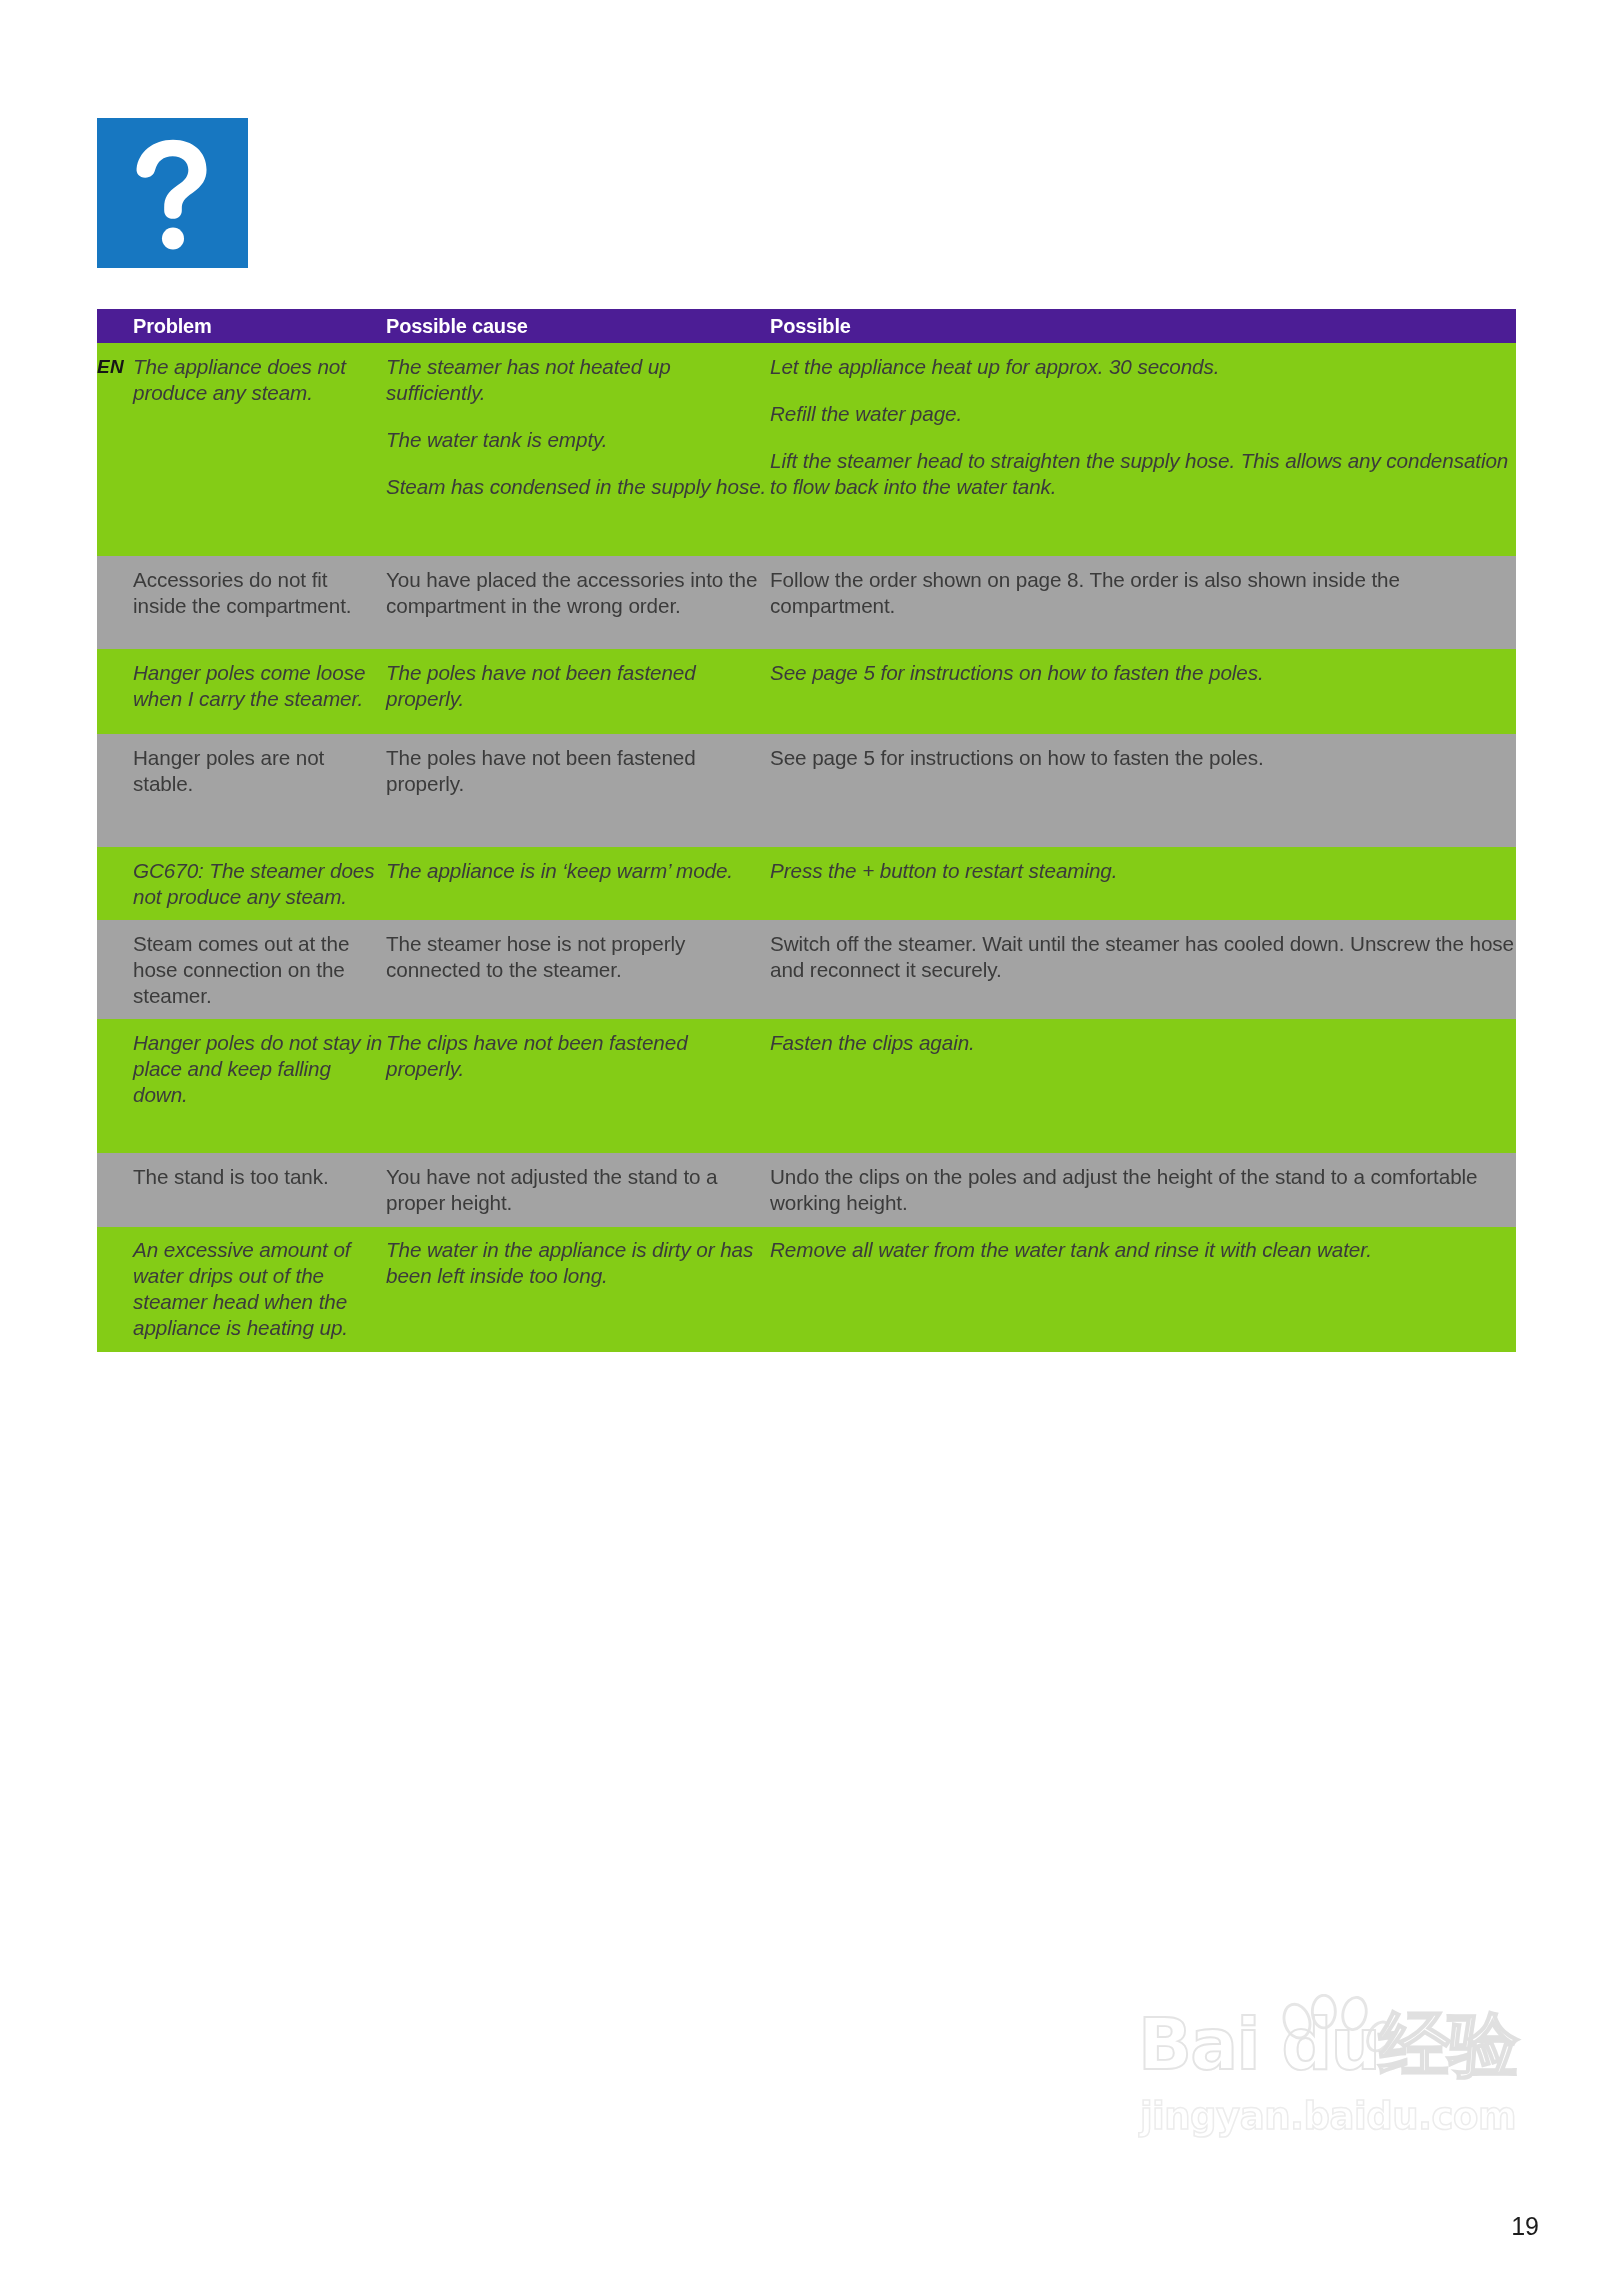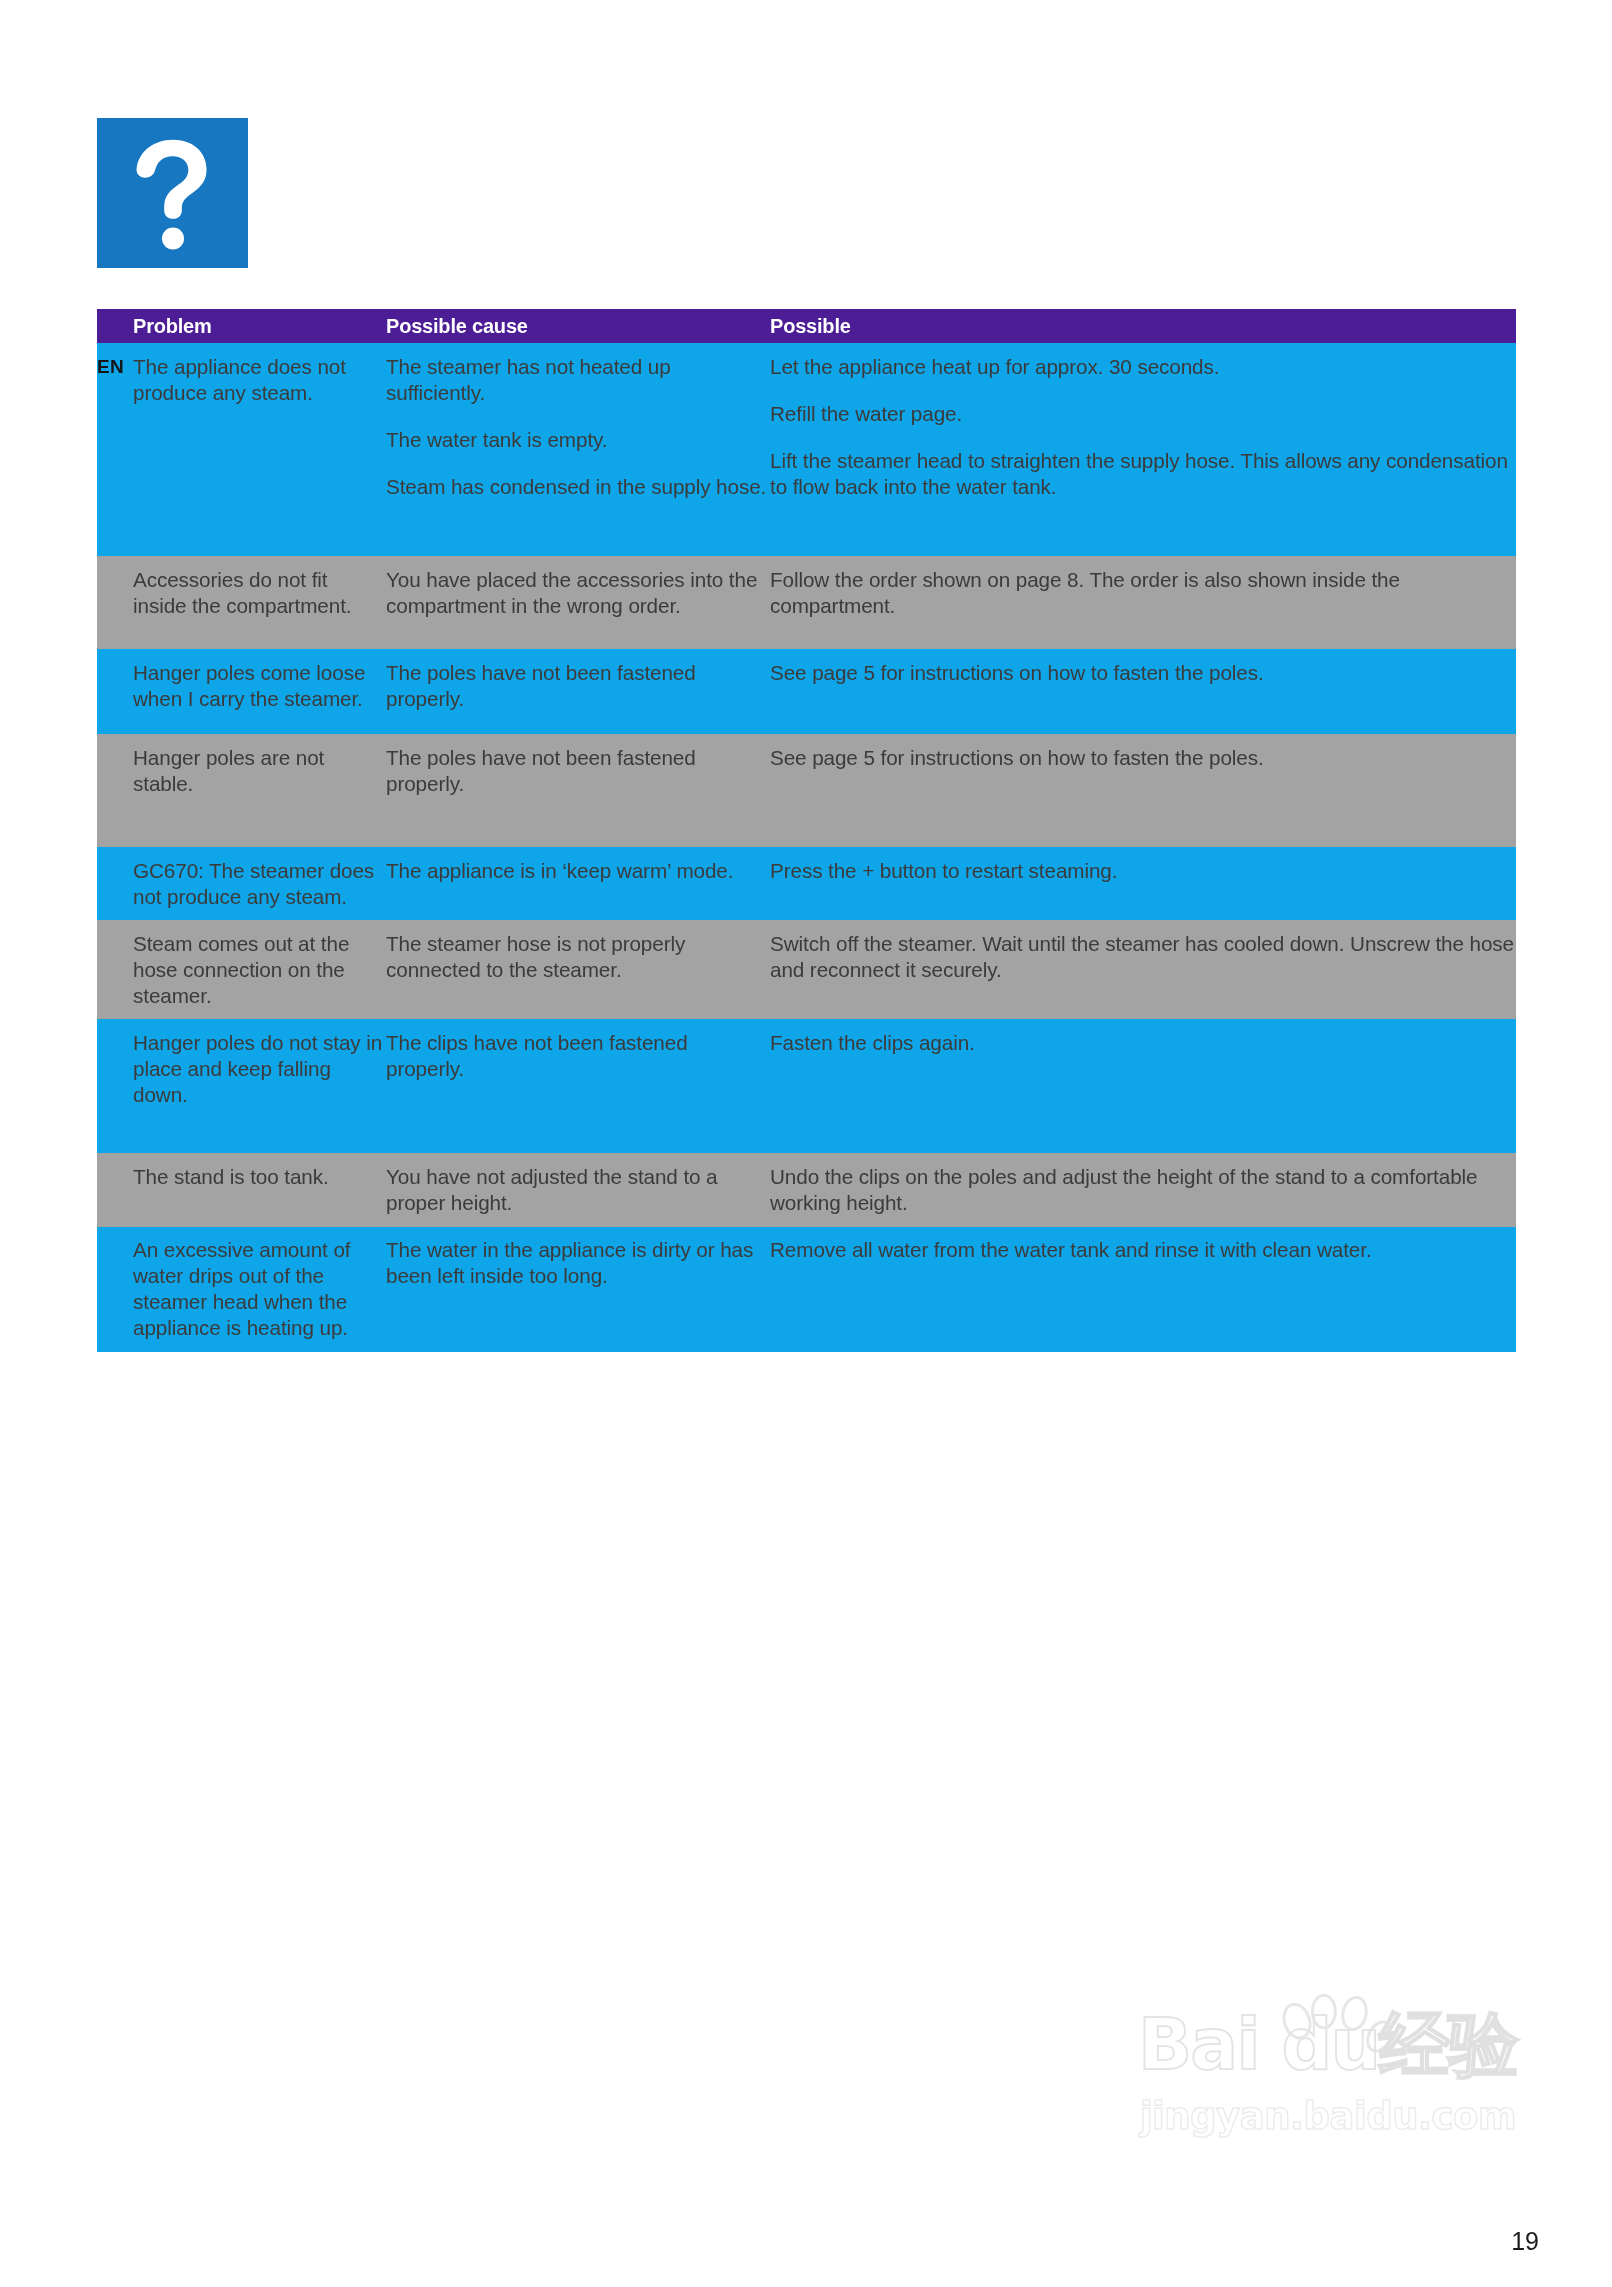--- a/index.html
+++ b/index.html
@@ -57,21 +57,21 @@
     letter-spacing: -0.2px;
     line-height: 1;
   }
 
   .row {
     display: flex;
     position: relative;
     box-sizing: border-box;
   }
   .row.shaded { background: #a3a3a3; }
-  .row.plain  { background: #0ea5e9; }
+  .row.plain  { background: #84cc16; font-style: italic; }
 
   .cell {
     box-sizing: border-box;
     padding: 0;
   }
   
   .c-lang { width: 36px; flex: 0 0 36px; }
   .c1     { width: 253px; flex: 0 0 253px; }
   .c2     { width: 384px; flex: 0 0 384px; }
   .c3     { width: 746px; flex: 0 0 746px; }
@@ -99,21 +99,21 @@
     padding-top: 10.6px;
     padding-bottom: 10.6px;
     display: flex;
     width: 100%;
   }
 
   
   .page-number {
     position: absolute;
     right: 73px;
-    bottom: 31px;
+    bottom: 46px;
     font-size: 25px;
     color: #1c1c1c;
     font-family: "Liberation Sans", sans-serif;
     font-weight: 300;
   }
 
   
   .watermark {
     position: absolute;
     left: 1138px;

